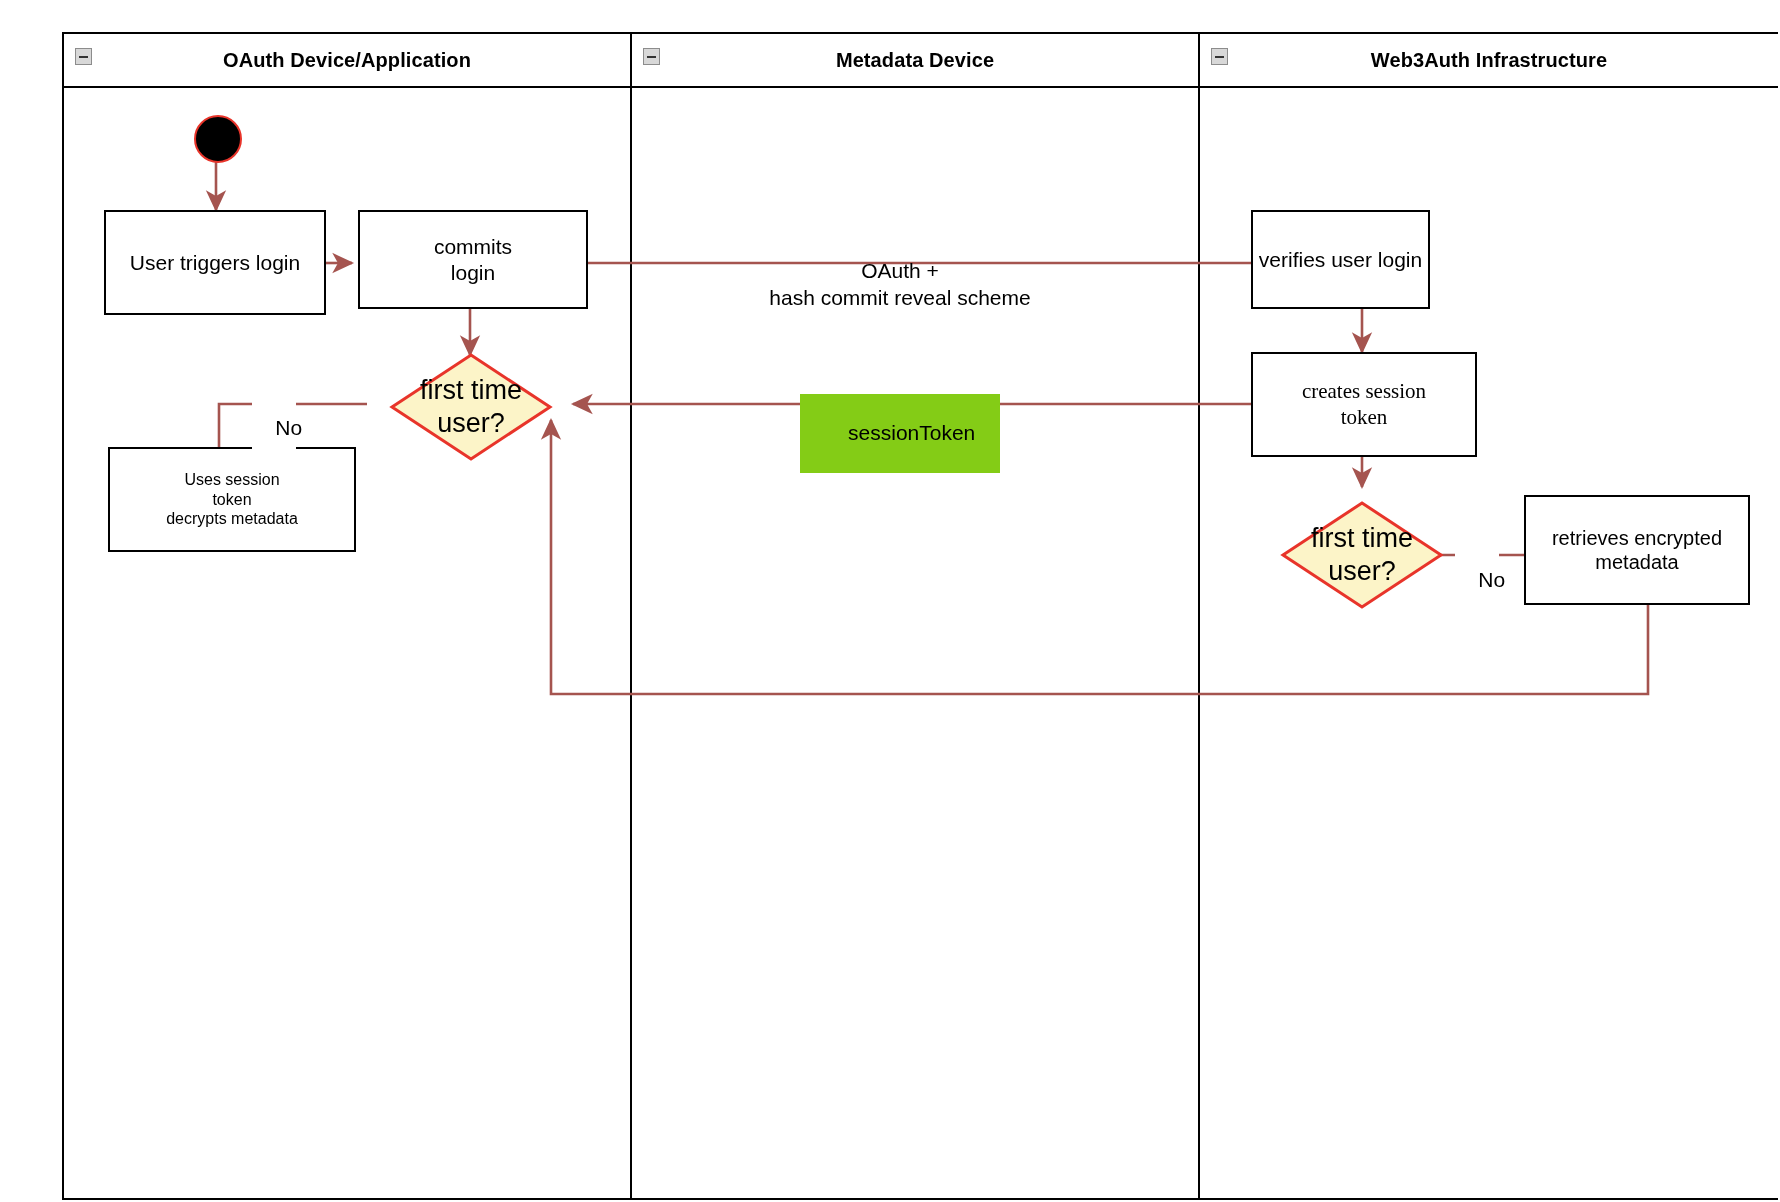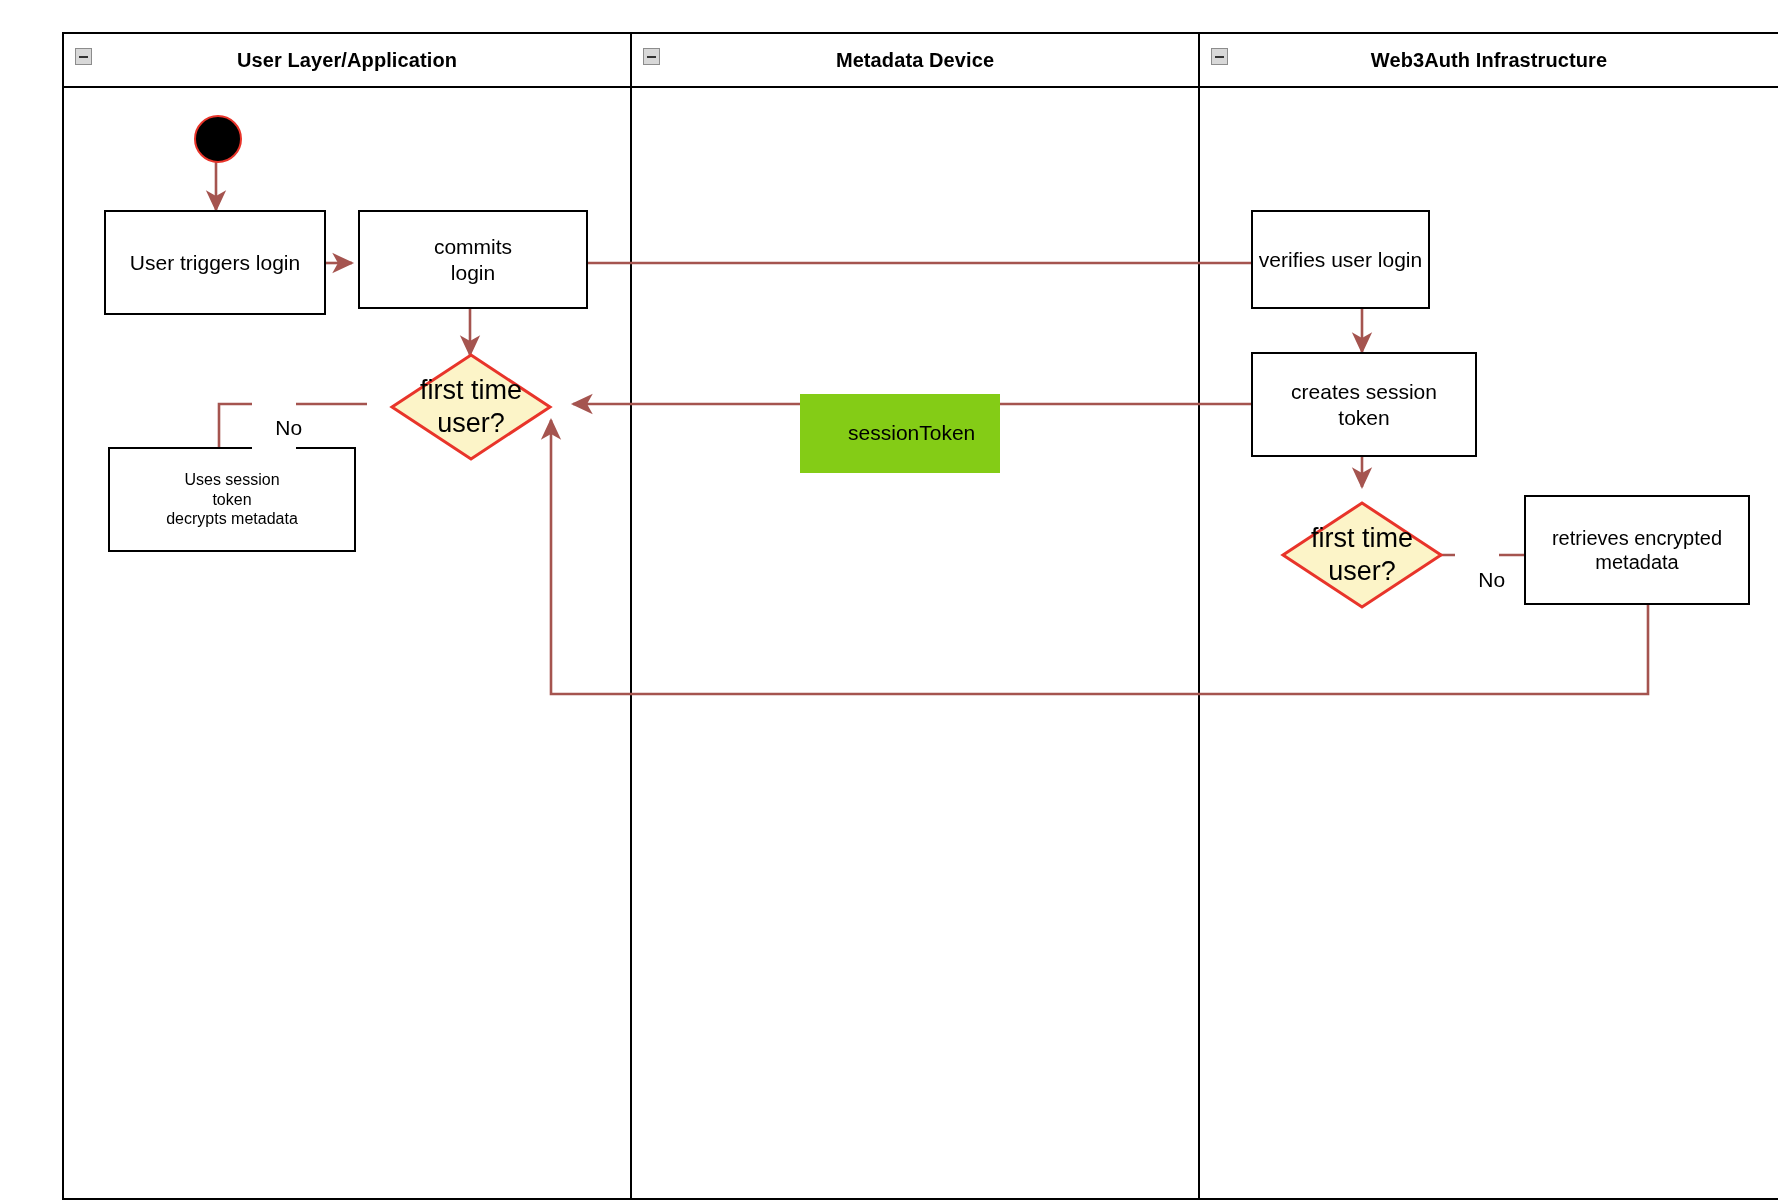--- a/index.html
+++ b/index.html
@@ -39,21 +39,21 @@
 
 <div id="canvas">
 
   <div class="pool" style="left:62px;top:32px;width:1716px;height:1168px;">
 
     <div class="lane" style="left:0px;width:566px;">
       <div class="lane-head">
         <div class="collapse-icon">
             <i></i>
           </div>
-        <span class="lane-title">User Layer/Application</span>
+        <span class="lane-title">OAuth Device/Application</span>
       </div>
     </div>
     <div class="lane-sep" style="left:566px;"></div>
 
     <div class="lane" style="left:568px;width:566px;">
       <div class="lane-head">
         <div class="collapse-icon">
             <i></i>
           </div>
         <span class="lane-title">Metadata Device</span>
@@ -126,39 +126,43 @@
     <span style="white-space:pre-line;">Uses session
 token
 decrypts metadata</span>
   </div>
 
   <div class="node task" style="left:1251px;top:210px;width:179px;height:99px;">
     <span>verifies user login</span>
   </div>
 
   <div class="node task" style="left:1251px;top:352px;width:226px;height:105px;white-space:pre-line;">
-    <span style="white-space:pre-line;">creates session
+    <span style="white-space:pre-line;font-family:Liberation Serif, serif;">creates session
 token</span>
   </div>
 
   <div class="decision" style="left:1280,0px;left:1280px;top:500px;width:164px;height:110px;">
     <svg width="164" height="110" viewBox="0 0 164 110">
       <polygon points="82,3 161,55 82,107 3,55" fill="#fcf4c8" stroke="#e8342a" stroke-width="3"></polygon>
     </svg>
     <div class="dtext" style="white-space:pre-line;">
       <span style="white-space:pre-line;">first time
 user?</span>
     </div>
   </div>
 
   <div class="node task" style="left:1524px;top:495px;width:226px;height:110px;white-space:pre-line;font-size:20px;">
     <span style="white-space:pre-line;">retrieves encrypted
 metadata</span>
   </div>
 
+  <div class="edge-label" style="left:690px;top:232px;width:420px;white-space:pre-line;">
+    <span style="white-space:pre-line;">OAuth +
+hash commit reveal scheme</span>
+  </div>
 
   <div class="edge-label" style="left:800px;top:394px;width:200px;background:#84cc16;">
     <span>sessionToken</span>
   </div>
 
   <div class="edge-label" style="left:252px;top:389px;width:44px;background:#fff;">
     <span>No</span>
   </div>
 
   <div class="edge-label" style="left:1455px;top:541px;width:44px;background:#fff;">

